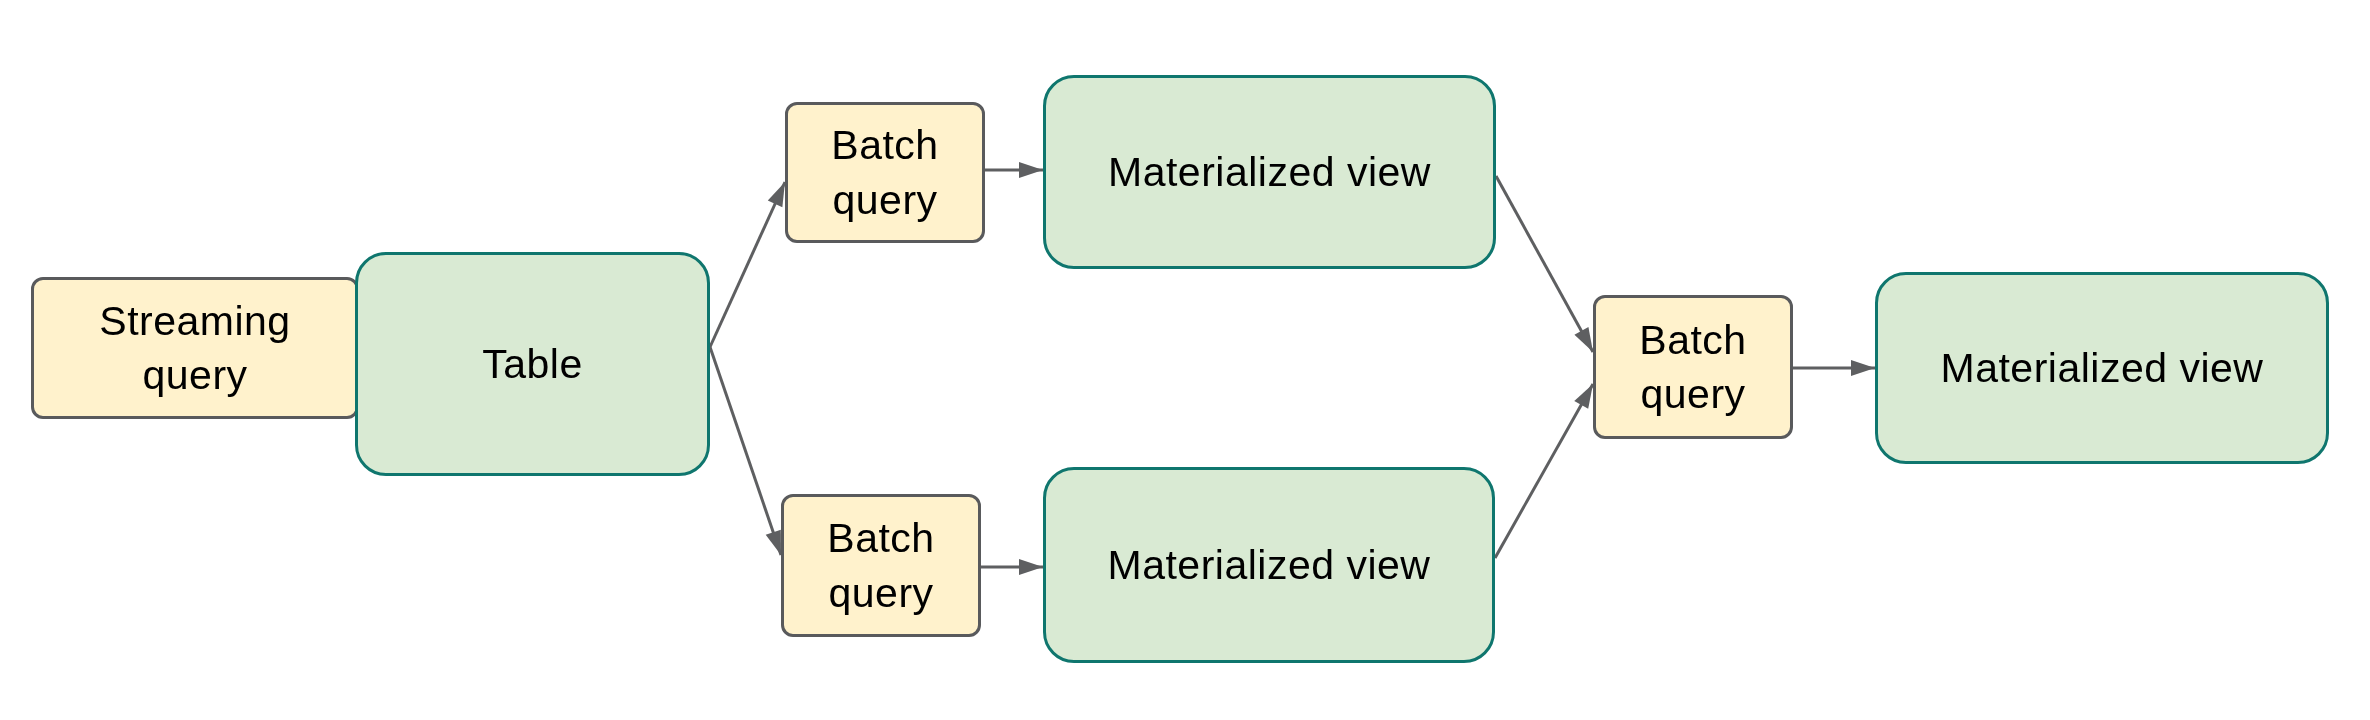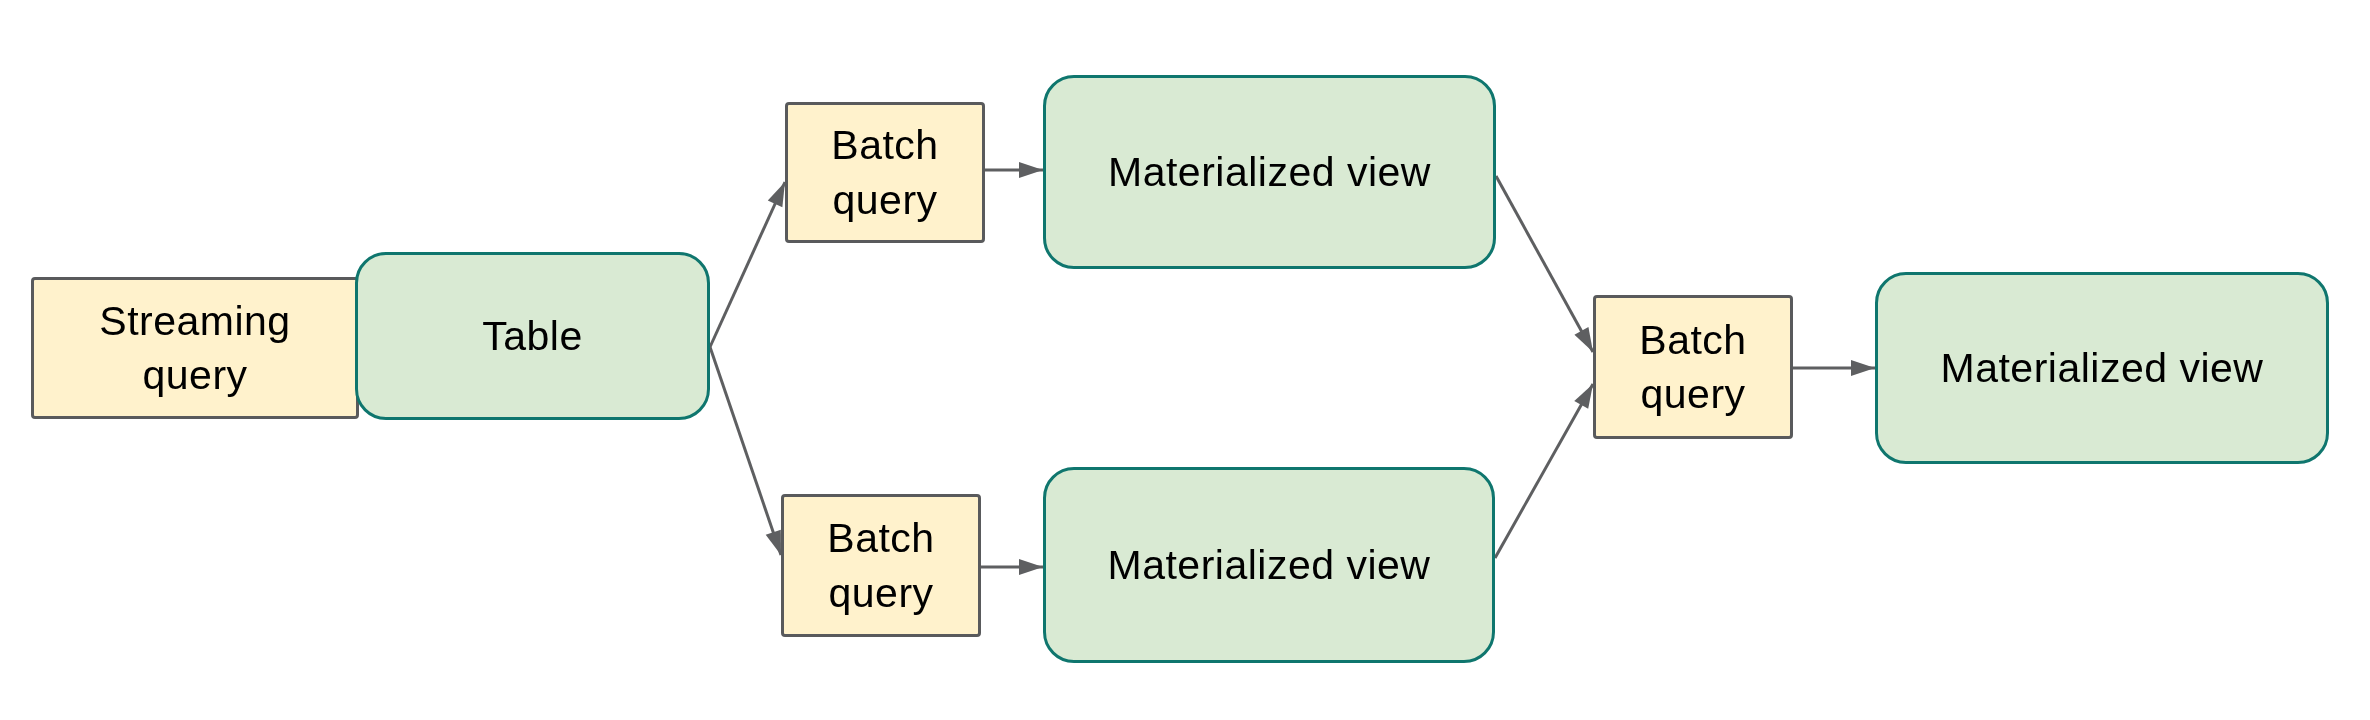--- a/index.html
+++ b/index.html
@@ -21,21 +21,21 @@
     box-sizing:border-box;
     text-align:center;
     font-size:41px;line-height:1.32;
     color:#000000;
     letter-spacing:0.5px;
   }
   .node .label{display:block;width:100%;padding:0 8px;box-sizing:border-box;}
   .node.query{
     background:#fff2cc;
     border:3px solid #595a5c;
-    border-radius:4px;
+    border-radius:12px;
   }
   .node.data{
     background:#d9ead3;
     border:3px solid #0f766e;
     border-radius:31px;
   }
 </style>
 </head>
 <body>
 
@@ -54,21 +54,21 @@
         <line x1="981" y1="567" x2="1043" y2="567" stroke="#5e5f61" stroke-width="3" marker-end="url(#arrowhead)"></line>
         <line x1="1496" y1="176" x2="1593" y2="352" stroke="#5e5f61" stroke-width="3" marker-end="url(#arrowhead)"></line>
         <line x1="1495" y1="558" x2="1593" y2="384" stroke="#5e5f61" stroke-width="3" marker-end="url(#arrowhead)"></line>
         <line x1="1793" y1="368" x2="1875" y2="368" stroke="#5e5f61" stroke-width="3" marker-end="url(#arrowhead)"></line>
       </g>
   </svg>
   <div id="node-layer">
       <div class="node query" style="left: 31px; top: 277px; width: 328px; height: 142px;">
         <span class="label">Streaming query</span>
       </div>
-      <div class="node data" style="left: 355px; top: 252px; width: 355px; height: 168px;">
+      <div class="node data" style="left: 355px; top: 252px; width: 355px; height: 224px;">
         <span class="label">Table</span>
       </div>
       <div class="node query" style="left: 785px; top: 102px; width: 200px; height: 141px;">
         <span class="label">Batch query</span>
       </div>
       <div class="node data" style="left: 1043px; top: 75px; width: 453px; height: 194px;">
         <span class="label">Materialized view</span>
       </div>
       <div class="node query" style="left: 781px; top: 494px; width: 200px; height: 143px;">
         <span class="label">Batch query</span>

